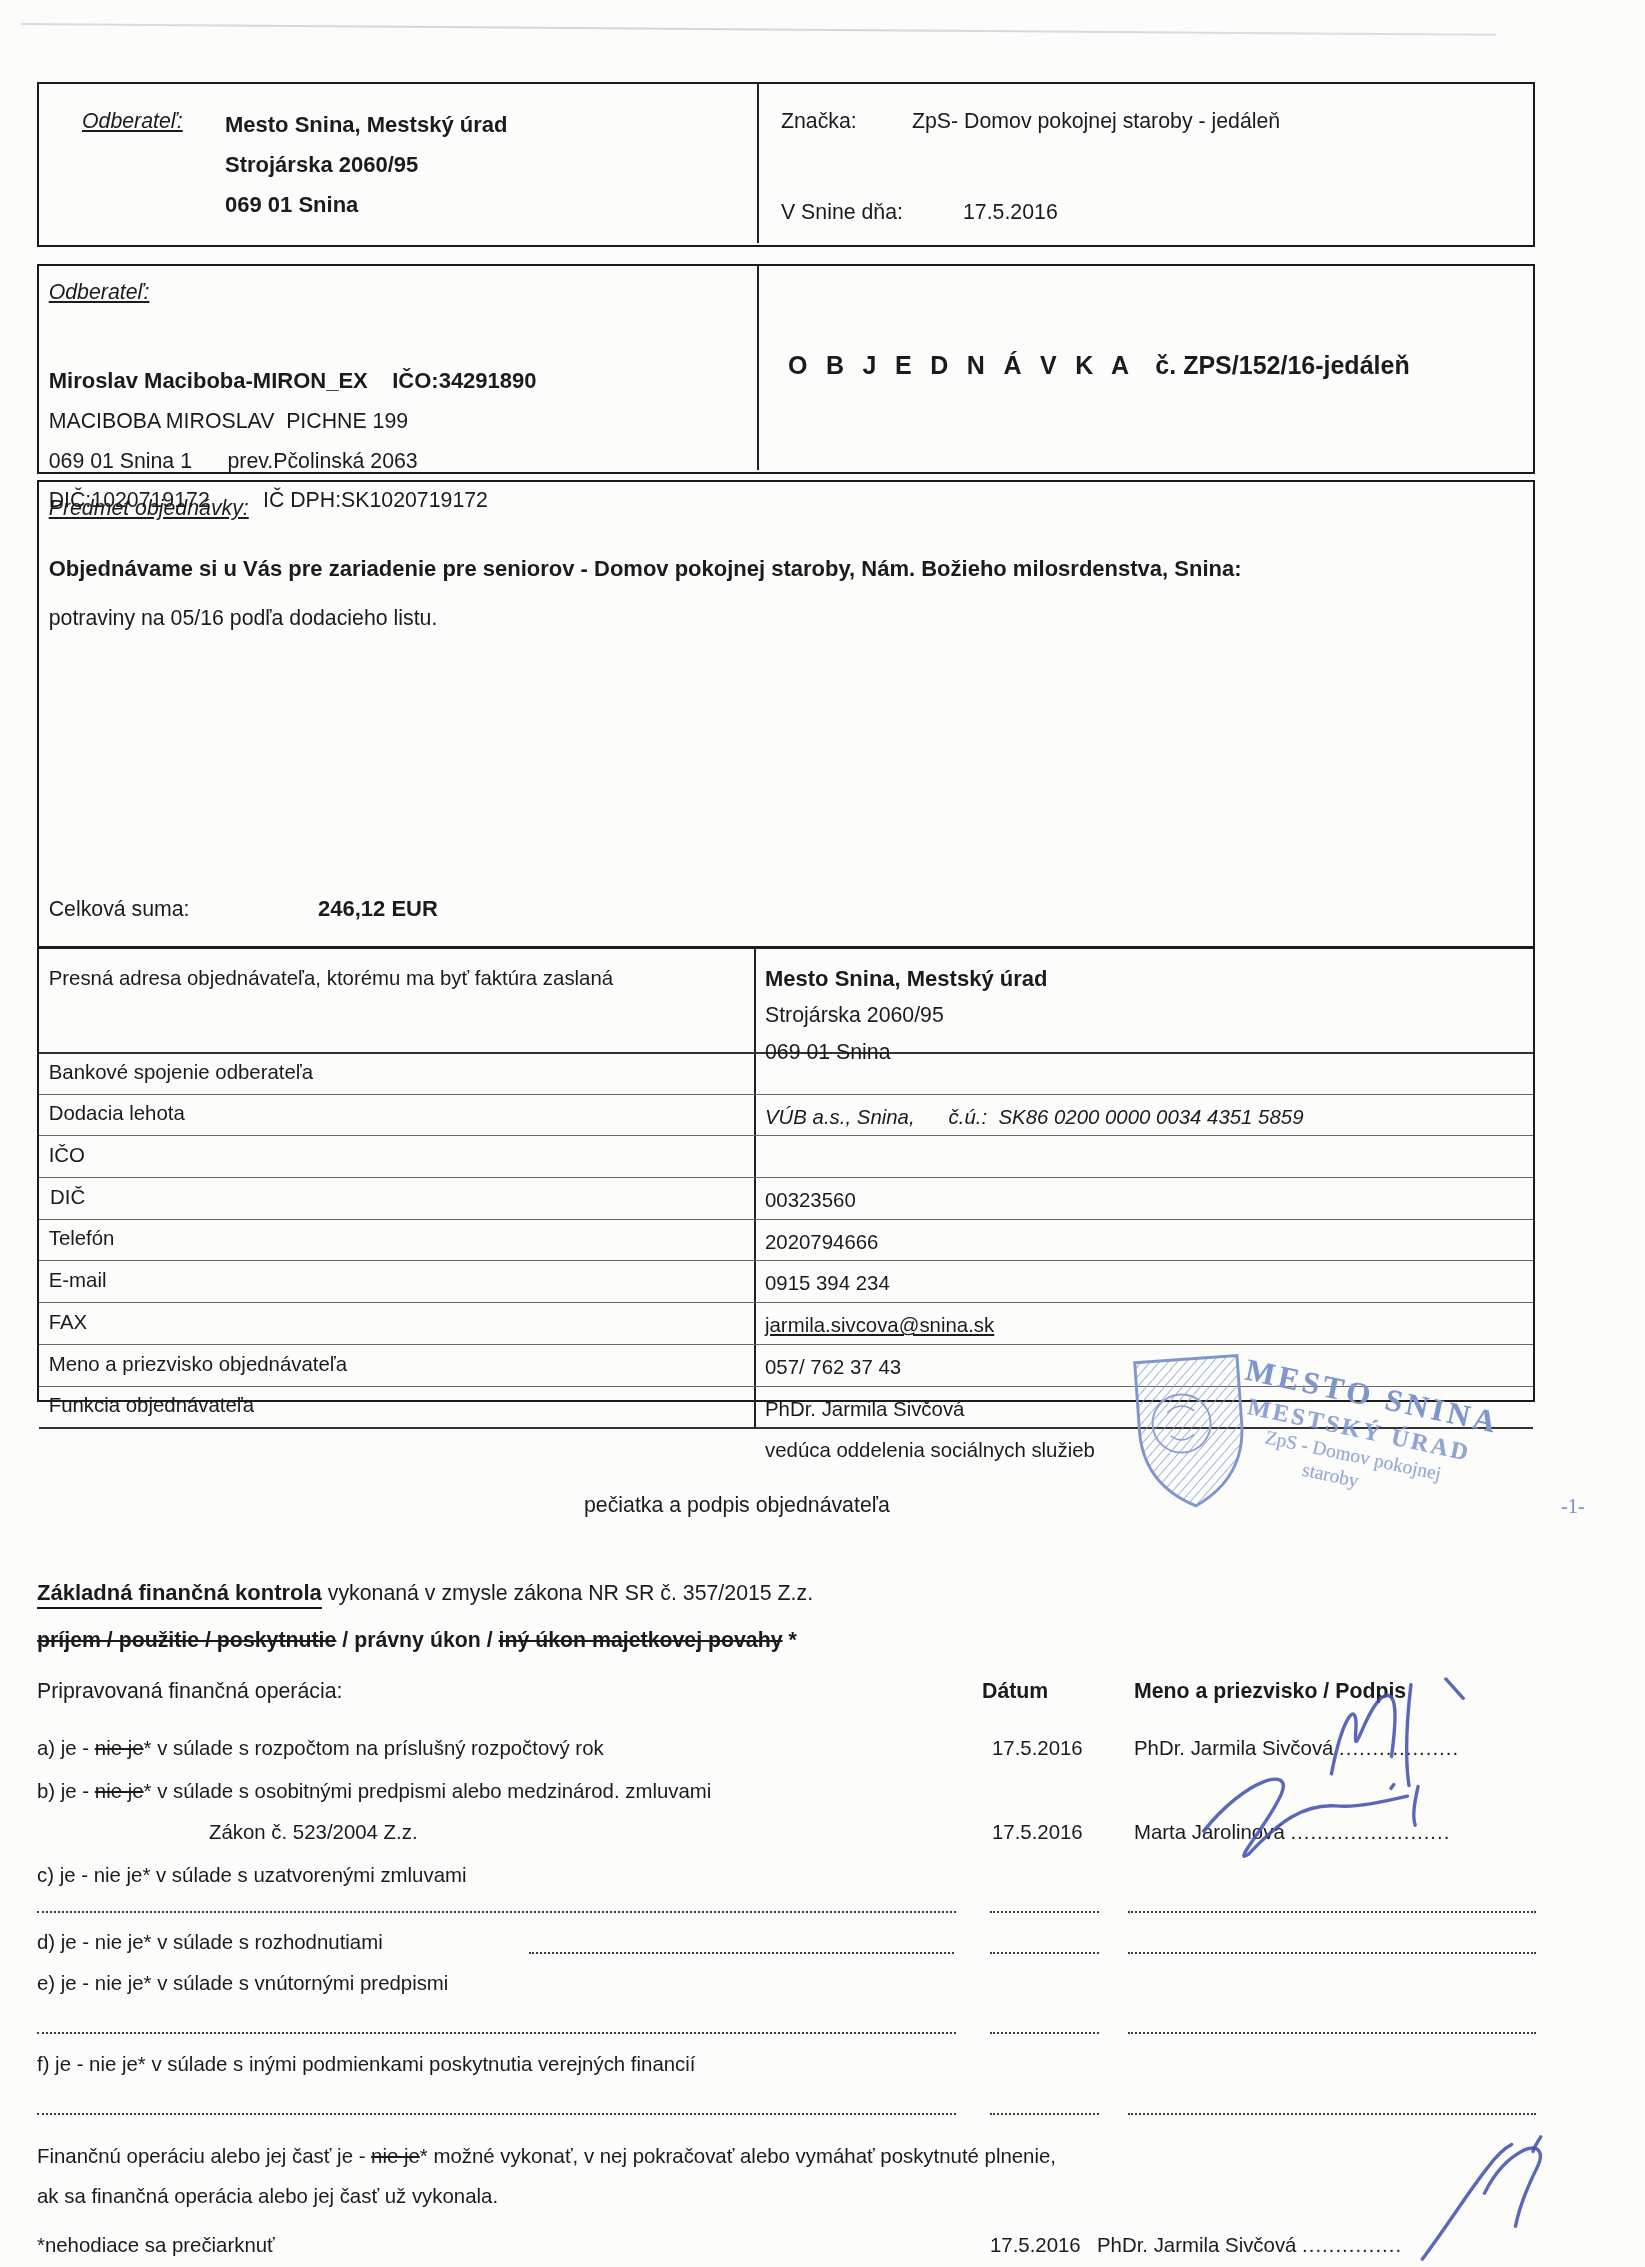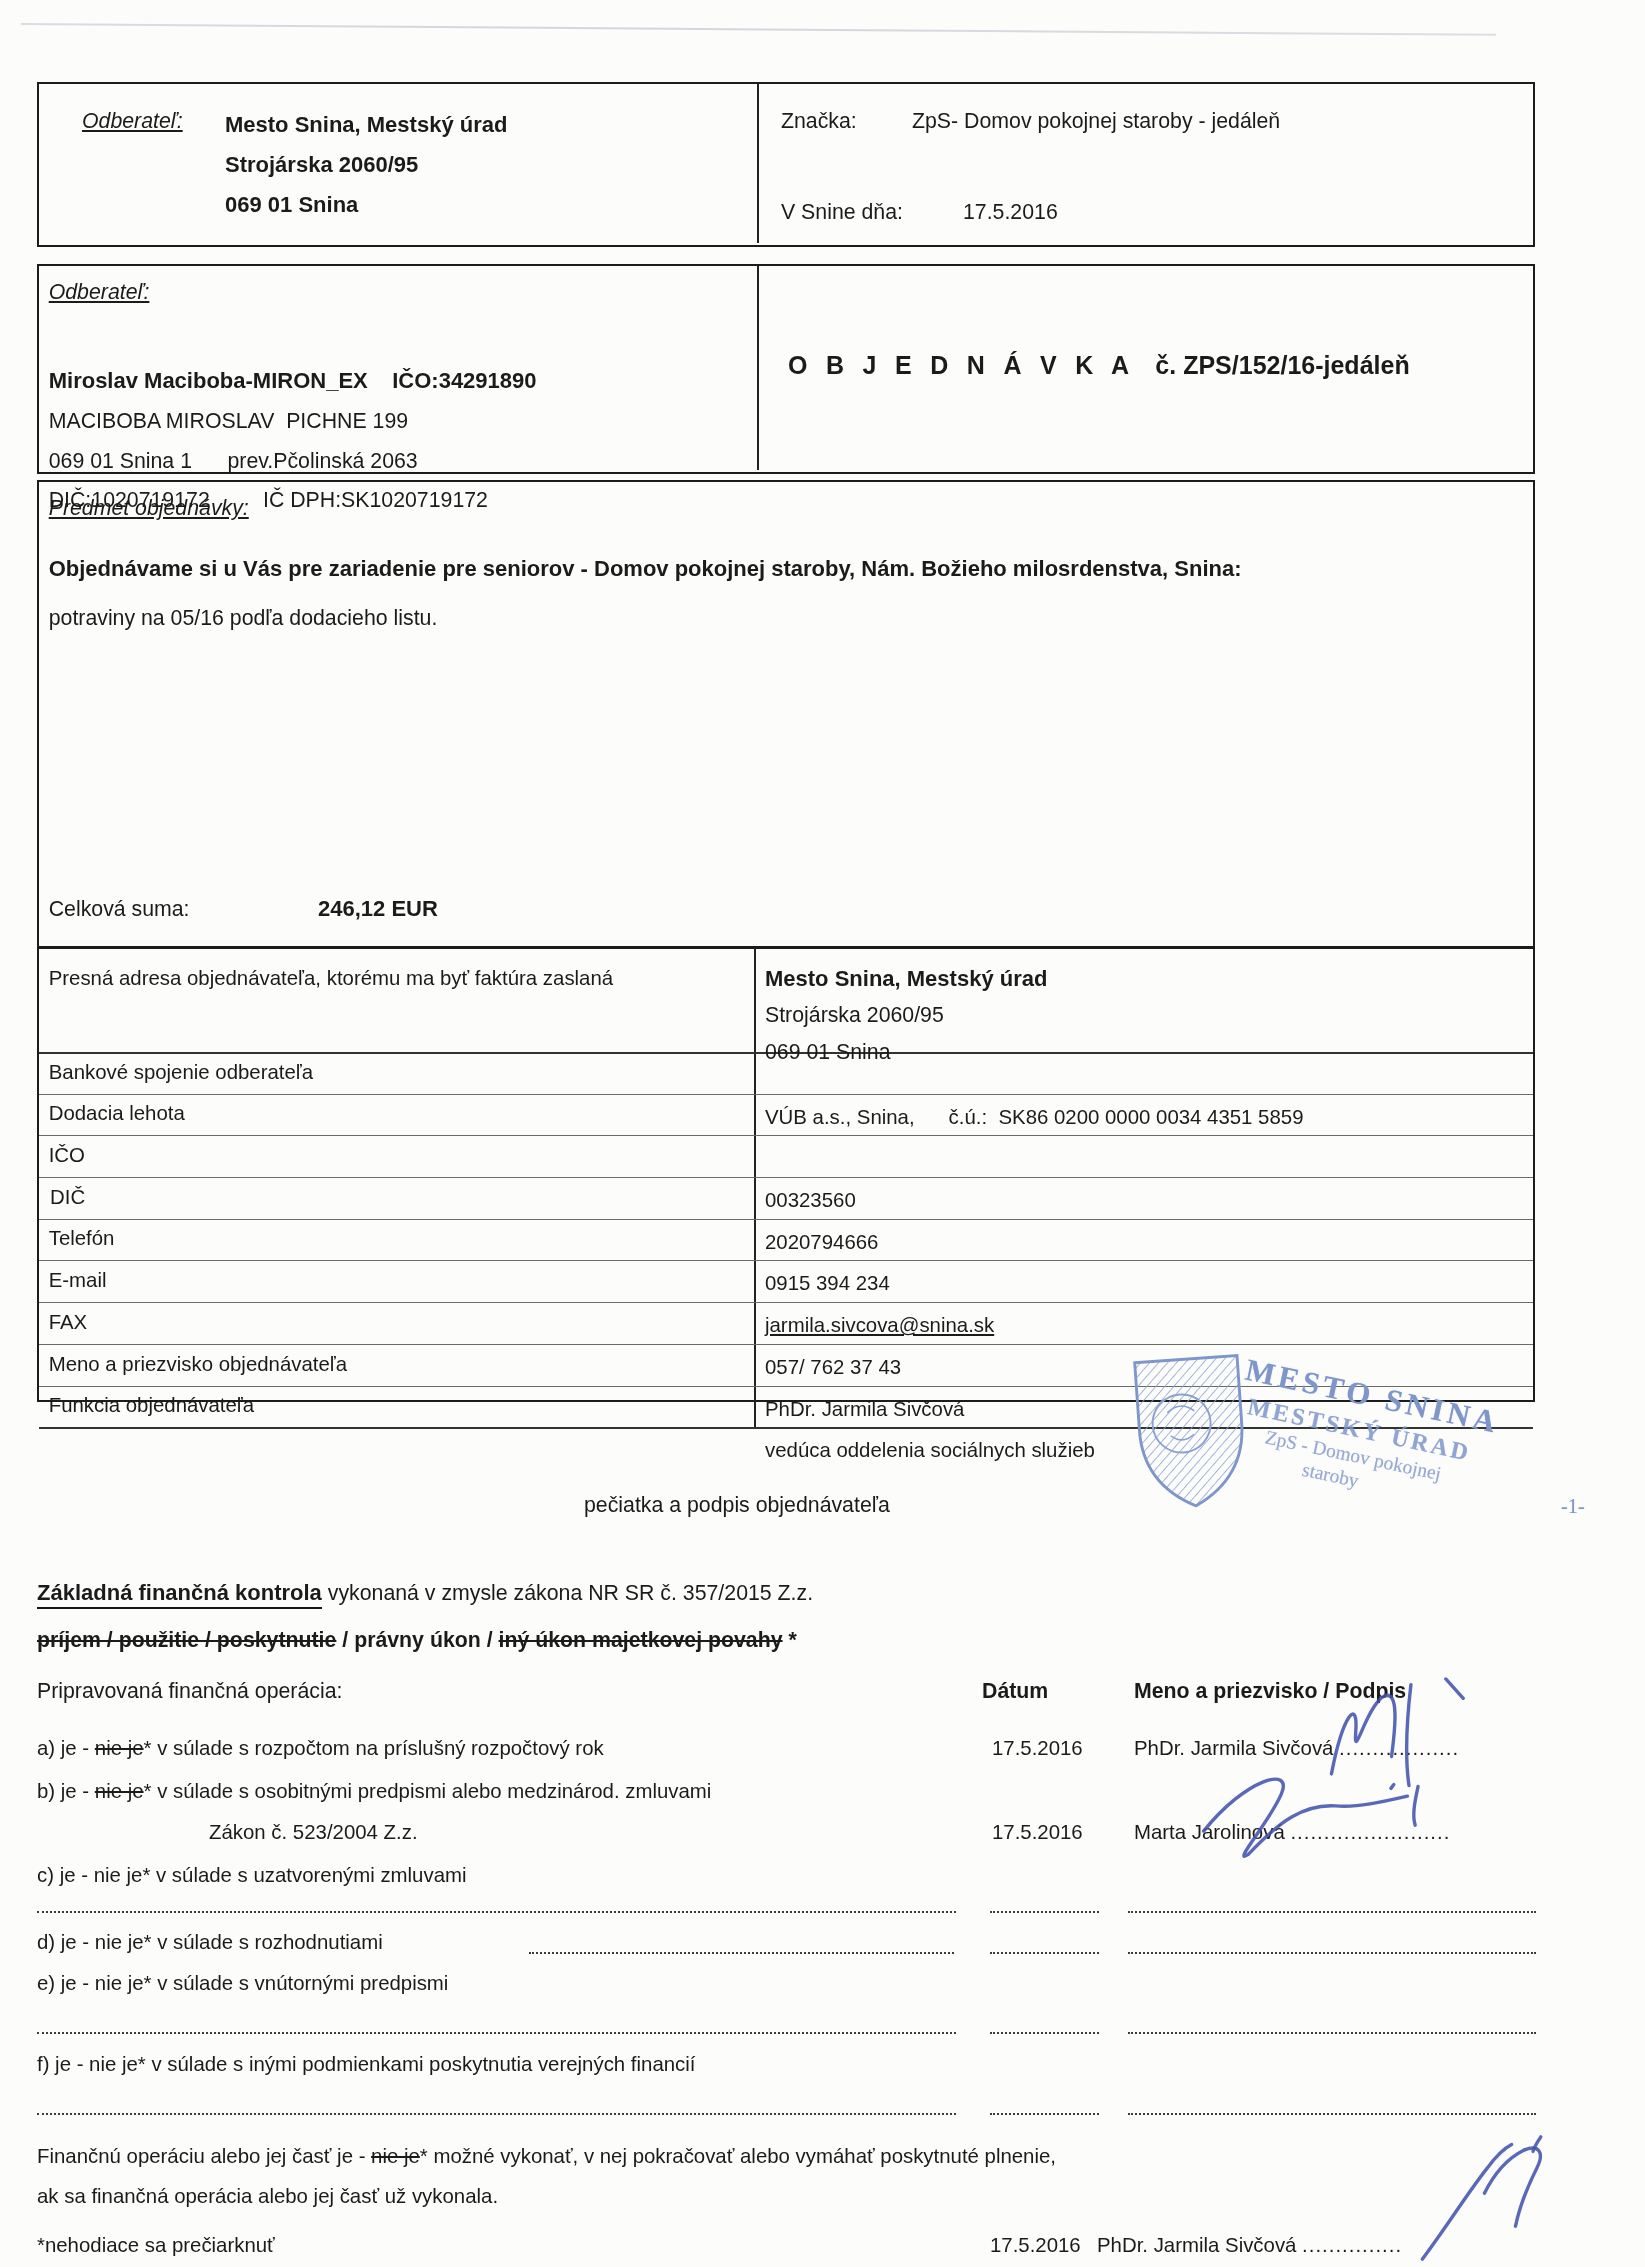--- a/index.html
+++ b/index.html
@@ -86,21 +86,21 @@
     <div class="rowline row2line" style="top:479px;"></div>
 
     <span class="abs fs21" style="left:9.7px;top:19.4px;">Presná adresa objednávateľa, ktorému ma byť faktúra zaslaná</span>
     <div class="abs" style="left:726px;top:11.6px;line-height:37px;">
       <div class="b fs23">Mesto Snina, Mestský úrad</div>
       <div class="fs22">Strojárska 2060/95</div>
       <div class="fs22">069 01 Snina</div>
     </div>
 
     <span class="abs fs21" style="left:9.7px;top:113px;">Bankové spojenie odberateľa</span>
-    <span class="abs pre fs21" style="left:726px;top:112px;">VÚB a.s., Snina,      č.ú.:  SK86 0200 0000 0034 4351 5859</span>
+    <span class="abs pre fs21" style="left:726px;top:112px;font-style:italic;">VÚB a.s., Snina,      č.ú.:  SK86 0200 0000 0034 4351 5859</span>
 
     <span class="abs fs21" style="left:9.7px;top:154px;">Dodacia lehota</span>
     <span class="abs pre fs21" style="left:726px;top:153px;"></span>
 
     <span class="abs fs21" style="left:9.7px;top:196px;">IČO</span>
     <span class="abs pre fs21" style="left:726px;top:195px;">00323560</span>
 
     <span class="abs fs21" style="left:11px;top:238px;">DIČ</span>
     <span class="abs pre fs21" style="left:726px;top:237px;">2020794666</span>
 

